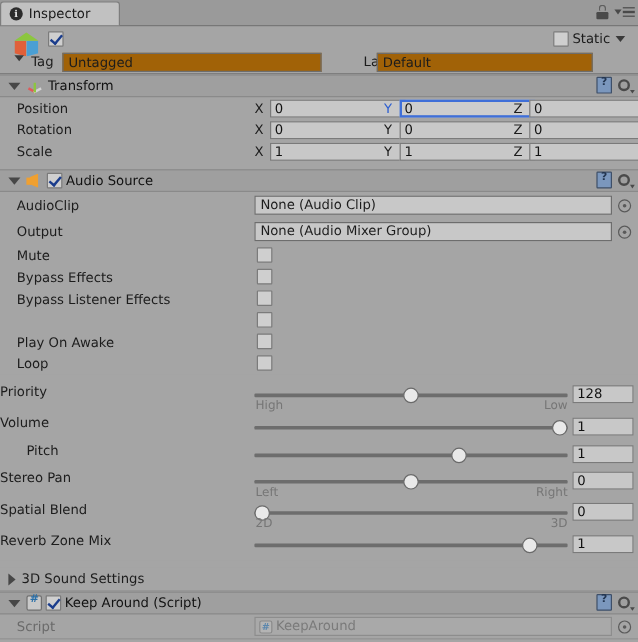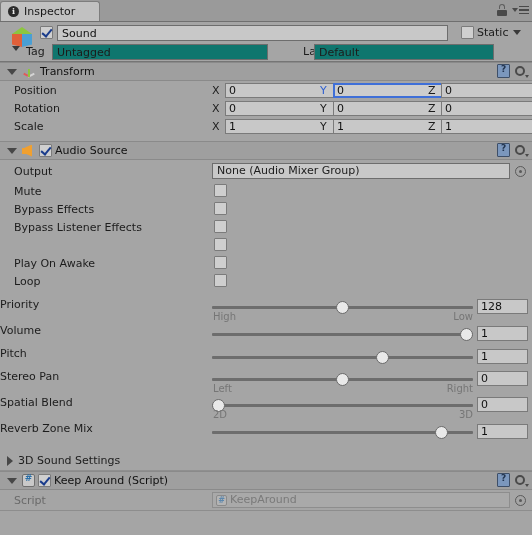--- a/index.html
+++ b/index.html
@@ -73,21 +73,21 @@
     display:flex;align-items:center;padding-left:4px;font-size:11px;color:#111;
   }
   .static-box{position:absolute;left:461px;top:4px;display:flex;align-items:center;gap:3px;}
   .static-label{font-size:11px;}
   .static-caret{width:0;height:0;border-left:4px solid transparent;border-right:4px solid transparent;
     border-top:5px solid #3a3a3a;margin-left:2px;}
 
   .tag-label{position:absolute;left:26px;top:23px;font-size:11px;}
   .layer-label{position:absolute;left:303px;top:23px;font-size:11px;}
   .dropdown{
-    position:absolute;height:16px;background:#0f766e;
+    position:absolute;height:16px;background:#a16207;
     border:1px solid #6d6d6d;box-sizing:border-box;
     display:flex;align-items:center;padding-left:4px;font-size:11px;
   }
   #tag-dd{left:52px;top:22px;width:216px;}
   #layer-dd{left:314px;top:22px;width:180px;}
 
   
   .comp-header{
     position:relative;height:17px;background:#9f9f9f;
     border-top:1px solid #8a8a8a;border-bottom:1px solid #8a8a8a;
@@ -226,21 +226,20 @@
   <div class="go-header">
     <div class="go-cube">
       <span class="cube-top"></span>
         <span class="cube-left"></span>
       <span class="cube-right"></span>
         <span class="cube-caret"></span>
     </div>
     <span class="go-check">
       <span class="cb checked"></span>
     </span>
-    <div class="name-field">Sound</div>
     <div class="static-box">
       <span class="cb"></span>
       <span class="static-label">Static</span>
       <span class="static-caret"></span>
     </div>
     <span class="tag-label">Tag</span>
     <div class="dropdown" id="tag-dd">Untagged</div>
     <span class="layer-label">Layer</span>
     <div class="dropdown" id="layer-dd">Default</div>
   </div>
@@ -323,20 +322,25 @@
     <span class="comp-right">
       <span class="help-icon"></span>
       <span class="gear-icon">
         <span class="g"></span>
           <span class="gear-caret"></span>
       </span>
     </span>
   </div>
   <div class="body-area">
     <div class="row" style="height:22px;">
+      <span class="lbl" style="top:5px;">AudioClip</span>
+      <span class="objfield" style="top:3px;">None (Audio Clip)</span>
+      <span class="picker" style="top:6px;"></span>
+    </div>
+    <div class="row" style="height:22px;">
       <span class="lbl" style="top:5px;">Output</span>
       <span class="objfield" style="top:3px;">None (Audio Mixer Group)</span>
       <span class="picker" style="top:6px;"></span>
     </div>
 
     <div class="row">
       <span class="lbl">Mute</span>
       <span class="rowcheck"><span class="cb"></span></span>
     </div>
     <div class="row">
@@ -371,21 +375,21 @@
       <span class="slidervalue">128</span>
     </div>
     <div class="sliderrow" style="height:23px;">
       <span class="lbl" style="top:4px;">Volume</span>
       <span class="slider" style="top:9px;">
         <span class="knob" style="left: 248px;"></span>
       </span>
       <span class="slidervalue" style="top:2px;">1</span>
     </div>
     <div class="sliderrow" style="height:23px;">
-      <span class="lbl" style="top:4px;">Pitch</span>
+      <span class="lbl" style="top:4px;padding-left:22px;">Pitch</span>
       <span class="slider" style="top:9px;">
         <span class="knob" style="left: 163.68px;"></span>
       </span>
       <span class="slidervalue" style="top:2px;">1</span>
     </div>
     <div class="sliderrow tall">
       <span class="lbl">Stereo Pan</span>
       <span class="slider">
         <span class="knob" style="left: 124px;"></span>
       </span>

